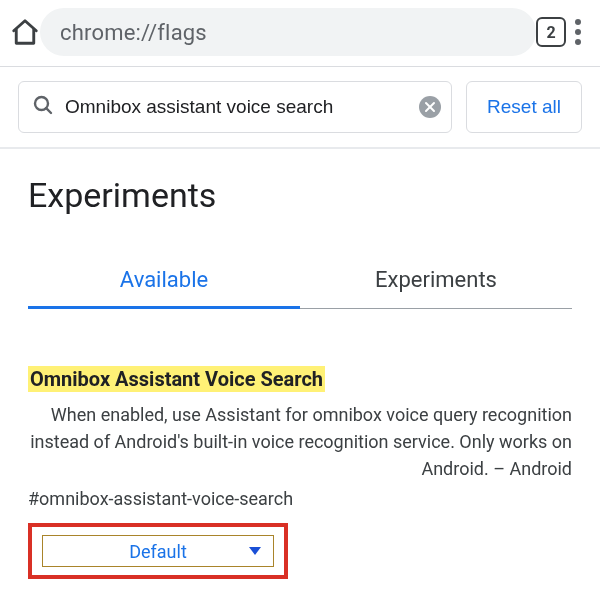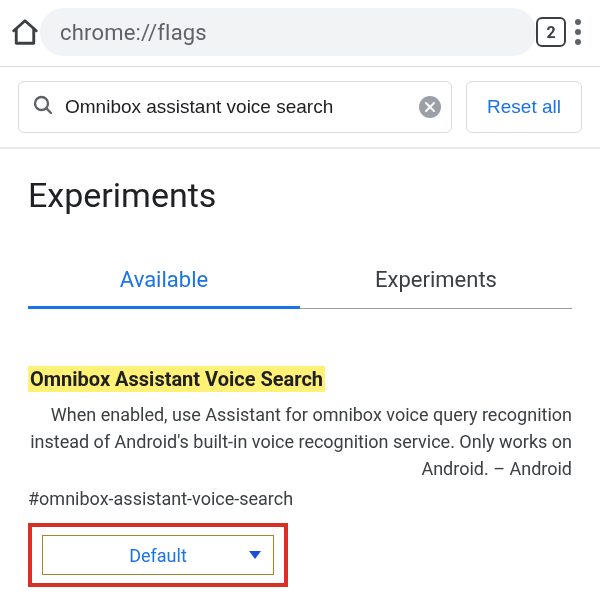--- a/index.html
+++ b/index.html
@@ -109,21 +109,21 @@
   }
 
   .dropdown-wrap{
     margin-top:14px;
     border:4px solid #d93025;
     padding:8px 10px;
     width:260px;
   }
   .dropdown{
     width:100%;
-    height:40px;
+    height:32px;
     border:1px solid #a9842a;
     background:#fff;
     display:flex;align-items:center;justify-content:center;
     position:relative;
     cursor:pointer;
   }
   .dropdown-label{
     color:#1a73e8; font-size:18px;
   }
   .dropdown-caret{

